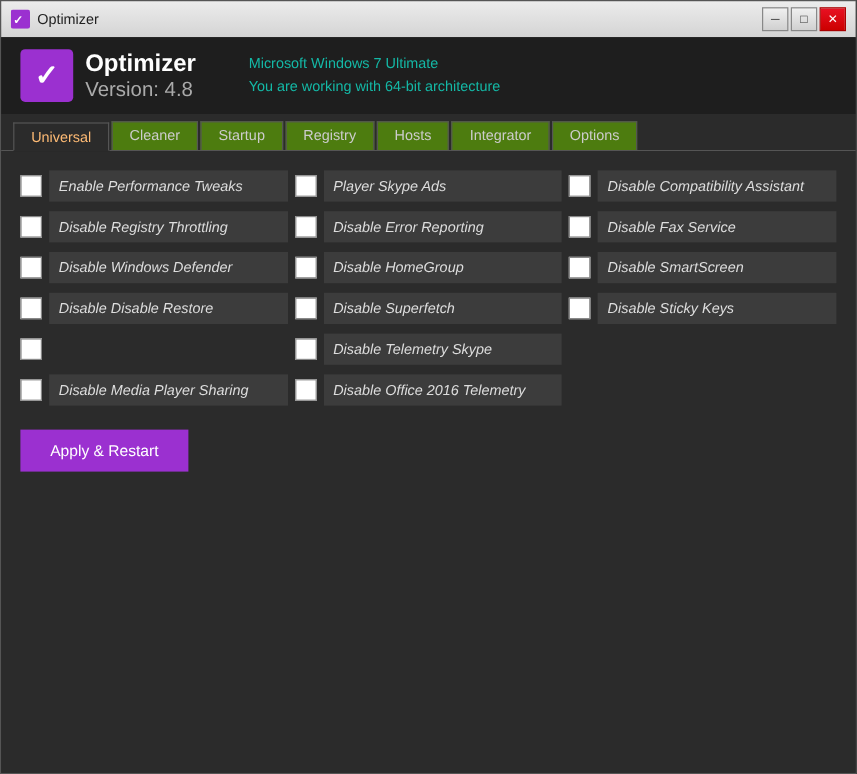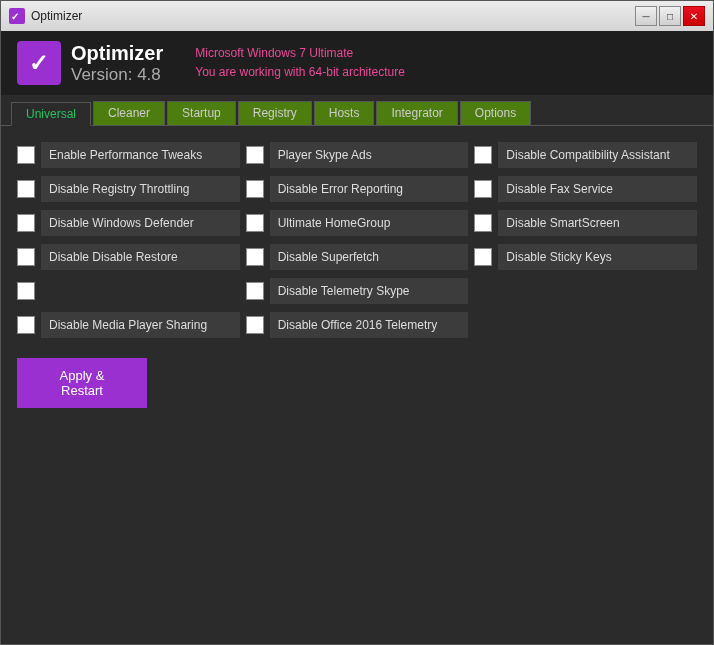--- a/index.html
+++ b/index.html
@@ -104,23 +104,23 @@
       font-size: 20px;
       font-weight: bold;
     }
 
     .app-version {
       color: #aaa;
       font-size: 17px;
     }
 
     .app-info {
-      color: #ec4899;
+      color: #14b8a6;
       font-size: 12px;
-      margin-left: 16px;
+      margin-left: 28px;
     }
 
     .app-info p {
       line-height: 1.6;
     }
 
     
     .tab-bar {
       background: #2b2b2b;
       display: flex;
@@ -135,40 +135,41 @@
       border: 1px solid #555;
       border-bottom: none;
       color: #ccc;
       cursor: pointer;
       font-size: 12px;
       margin-right: 2px;
     }
 
     .tab.active {
       background: #2b2b2b;
-      color: #22c55e;
+      color: #fdba74;
       border-bottom: 1px solid #2b2b2b;
       position: relative;
       bottom: -1px;
     }
 
     
     .main-content {
       background: #2b2b2b;
       flex: 1;
       padding: 16px;
       display: flex;
       flex-direction: column;
       gap: 12px;
     }
 
     .options-grid {
       display: grid;
       grid-template-columns: repeat(3, 1fr);
       gap: 8px 6px;
+      font-style: italic;
     }
 
     .option-item {
       display: flex;
       align-items: center;
       gap: 6px;
     }
 
     .option-checkbox {
       width: 18px;
@@ -188,21 +189,21 @@
       cursor: pointer;
     }
 
     .apply-btn {
       background: #9b30d0;
       color: white;
       border: none;
       padding: 10px 20px;
       font-size: 13px;
       cursor: pointer;
-      width: 130px;
+      width: 140px;
       margin-top: 8px;
     }
 
     .spacer { flex: 1; }
   </style>
 </head>
 <body>
 
 <div class="window">
 
@@ -273,21 +274,21 @@
         <div class="option-checkbox"></div>
         <div class="option-label">Disable Fax Service</div>
       </div>
 
       <div class="option-item">
         <div class="option-checkbox"></div>
         <div class="option-label">Disable Windows Defender</div>
       </div>
       <div class="option-item">
         <div class="option-checkbox"></div>
-        <div class="option-label">Ultimate HomeGroup</div>
+        <div class="option-label">Disable HomeGroup</div>
       </div>
       <div class="option-item">
         <div class="option-checkbox"></div>
         <div class="option-label">Disable SmartScreen</div>
       </div>
 
       <div class="option-item">
         <div class="option-checkbox"></div>
         <div class="option-label">Disable Disable Restore</div>
       </div>

